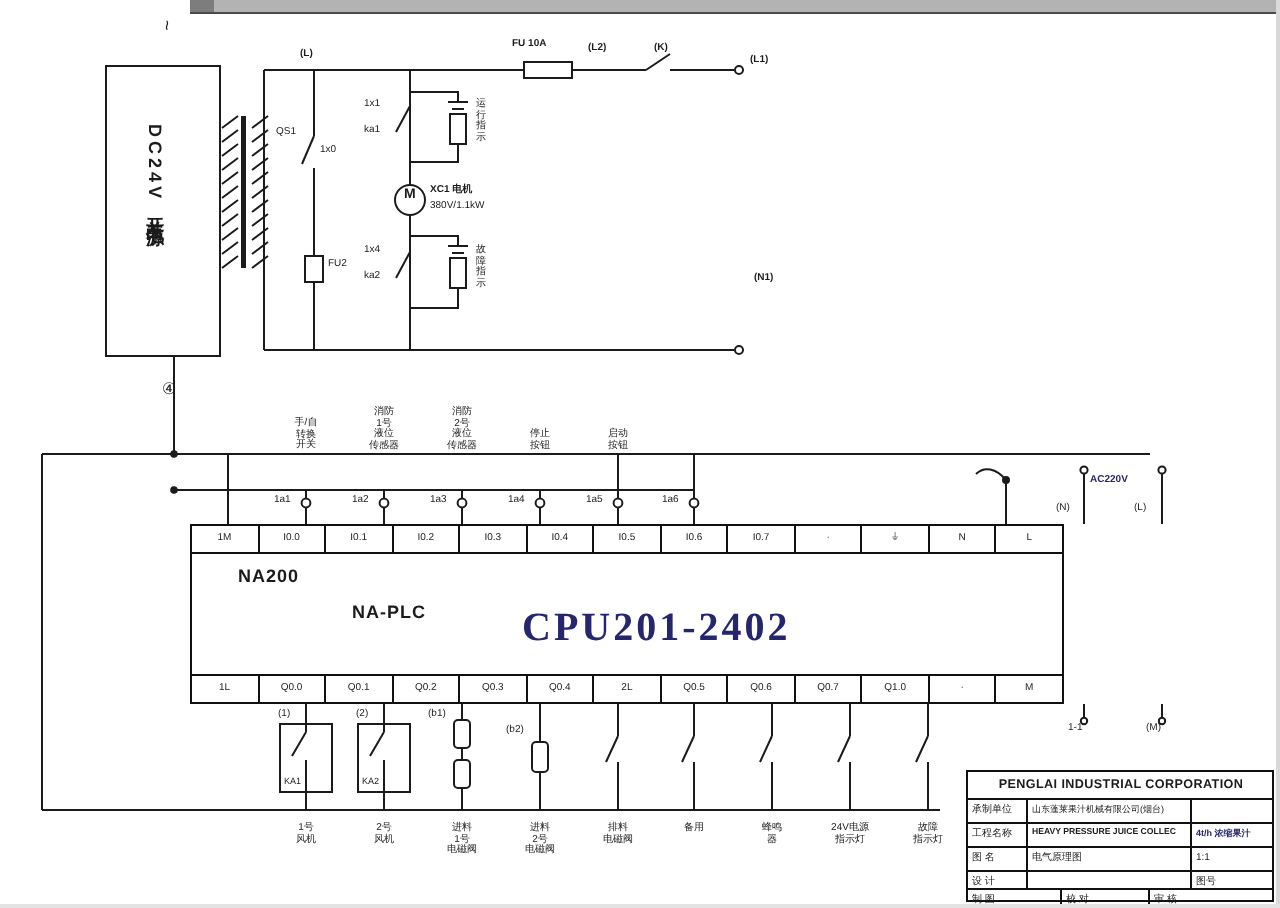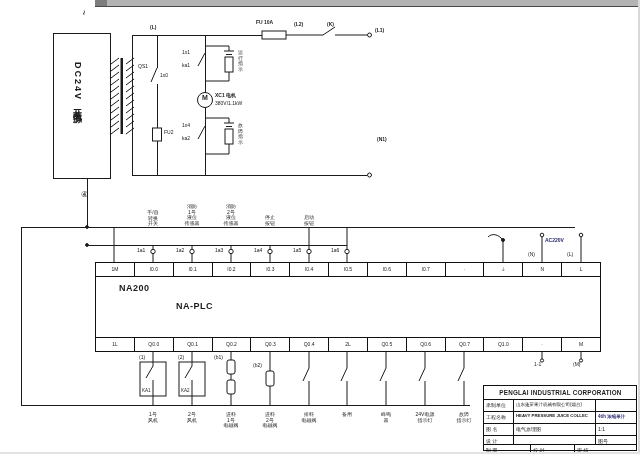--- a/index.html
+++ b/index.html
@@ -6,21 +6,21 @@
   #canvas{position:relative;width:640px;height:454px;background:#ffffff;overflow:hidden;
           font-family:"Liberation Sans",sans-serif;color:#1b1b1b;}
   .lbl{position:absolute;font-size:5px;line-height:5.5px;color:#1b1b1b;white-space:pre-line;}
   .b{font-weight:bold;}
   .navy{color:#26266f;}
   .ctr{text-align:center;transform:translateX(-50%);}
   .inlbl{text-align:center;transform:translate(-50%,-100%);}
   .vert{writing-mode:vertical-rl;text-orientation:mixed;}
   svg{position:absolute;left:0;top:0;}
   
-  #plc{position:absolute;left:95px;top:262px;width:506px;height:90px;border:1.3px solid #111;
+  #plc{position:absolute;left:95px;top:262px;width:437px;height:90px;border:1.3px solid #111;
        box-sizing:border-box;display:flex;flex-direction:column;background:#fff;}
   .trow{display:flex;flex-direction:row;height:13px;}
   .trow.top{border-bottom:1px solid #111;}
   .trow.bot{border-top:1px solid #111;margin-top:auto;}
   .tcell{flex:1;border-right:1px solid #111;font-size:5px;line-height:12px;text-align:center;
          overflow:hidden;color:#222;}
   .tcell:last-child{border-right:none;}
   #plc-name{position:absolute;left:23px;top:20px;font-size:9px;font-weight:bold;letter-spacing:.5px;}
   #plc-family{position:absolute;left:80px;top:38px;font-size:9px;font-weight:bold;letter-spacing:.5px;}
   #plc-cpu{position:absolute;left:165px;top:40px;font-family:"Liberation Serif",serif;
@@ -219,20 +219,21 @@
       <div class="tcell">I0.5</div>
       <div class="tcell">I0.6</div>
       <div class="tcell">I0.7</div>
       <div class="tcell">·</div>
       <div class="tcell">⏚</div>
       <div class="tcell">N</div>
       <div class="tcell">L</div>
     </div>
     <div id="plc-name">NA200</div>
     <div id="plc-family">NA-PLC</div>
+    <div id="plc-cpu">CPU201-2402</div>
     <div class="trow bot">
       <div class="tcell">1L</div>
       <div class="tcell">Q0.0</div>
       <div class="tcell">Q0.1</div>
       <div class="tcell">Q0.2</div>
       <div class="tcell">Q0.3</div>
       <div class="tcell">Q0.4</div>
       <div class="tcell">2L</div>
       <div class="tcell">Q0.5</div>
       <div class="tcell">Q0.6</div>

